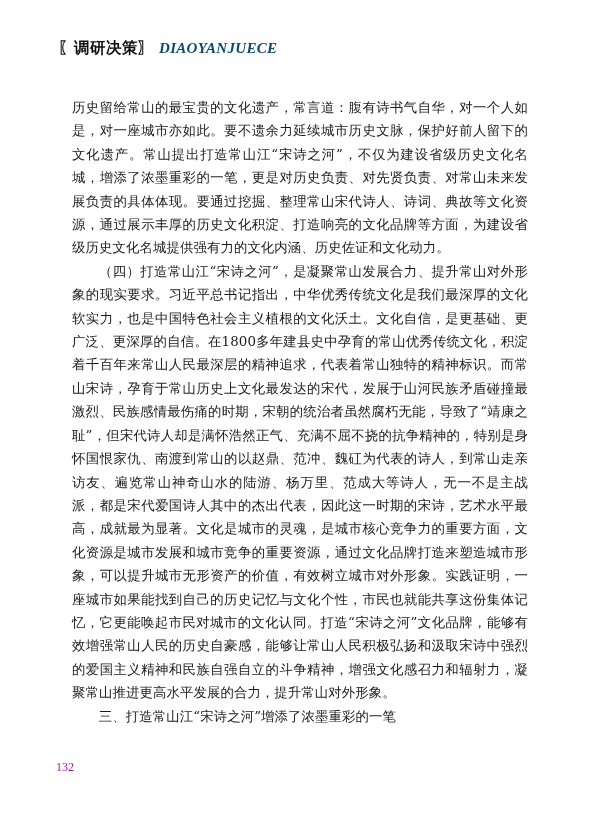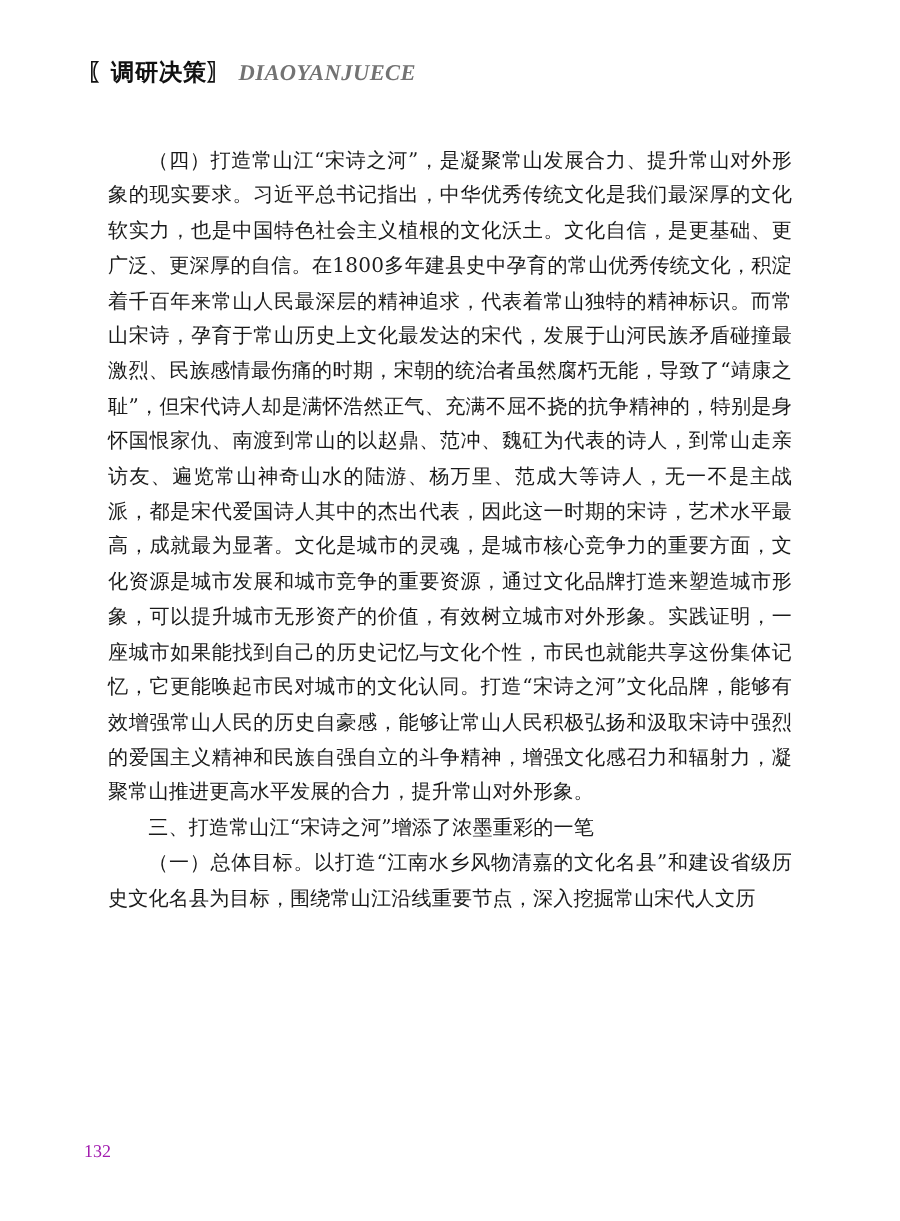--- a/index.html
+++ b/index.html
@@ -39,21 +39,21 @@
     font-size: 15.5px;
     letter-spacing: 0.5px;
     color: #111;
   }
   .header-en {
     font-family: "Liberation Serif", "DejaVu Serif", serif;
     font-weight: bold;
     font-style: italic;
     font-size: 15px;
     letter-spacing: 0.3px;
-    color: #737373;
+    color: #0c4a6e;
     margin-left: 5px;
   }
   .content {
     position: absolute;
     left: 72px;
     top: 96px;
     width: 456px;
   }
   p.para {
     margin: 0;
@@ -81,20 +81,20 @@
 <body>
 
 <div class="page">
 
   <div class="header">
     <span class="header-cn">〖调研决策〗</span>
     <span class="header-en">DIAOYANJUECE</span>
   </div>
 
   <div class="content">
+    <p class="para">历史留给常山的最宝贵的文化遗产，常言道：腹有诗书气自华，对一个人如是，对一座城市亦如此。要不遗余力延续城市历史文脉，保护好前人留下的文化遗产。常山提出打造常山江“宋诗之河”，不仅为建设省级历史文化名城，增添了浓墨重彩的一笔，更是对历史负责、对先贤负责、对常山未来发展负责的具体体现。要通过挖掘、整理常山宋代诗人、诗词、典故等文化资源，通过展示丰厚的历史文化积淀、打造响亮的文化品牌等方面，为建设省级历史文化名城提供强有力的文化内涵、历史佐证和文化动力。</p>
     <p class="para indent">（四）打造常山江“宋诗之河”，是凝聚常山发展合力、提升常山对外形象的现实要求。习近平总书记指出，中华优秀传统文化是我们最深厚的文化软实力，也是中国特色社会主义植根的文化沃土。文化自信，是更基础、更广泛、更深厚的自信。在1800多年建县史中孕育的常山优秀传统文化，积淀着千百年来常山人民最深层的精神追求，代表着常山独特的精神标识。而常山宋诗，孕育于常山历史上文化最发达的宋代，发展于山河民族矛盾碰撞最激烈、民族感情最伤痛的时期，宋朝的统治者虽然腐朽无能，导致了“靖康之耻”，但宋代诗人却是满怀浩然正气、充满不屈不挠的抗争精神的，特别是身怀国恨家仇、南渡到常山的以赵鼎、范冲、魏矼为代表的诗人，到常山走亲访友、遍览常山神奇山水的陆游、杨万里、范成大等诗人，无一不是主战派，都是宋代爱国诗人其中的杰出代表，因此这一时期的宋诗，艺术水平最高，成就最为显著。文化是城市的灵魂，是城市核心竞争力的重要方面，文化资源是城市发展和城市竞争的重要资源，通过文化品牌打造来塑造城市形象，可以提升城市无形资产的价值，有效树立城市对外形象。实践证明，一座城市如果能找到自己的历史记忆与文化个性，市民也就能共享这份集体记忆，它更能唤起市民对城市的文化认同。打造“宋诗之河”文化品牌，能够有效增强常山人民的历史自豪感，能够让常山人民积极弘扬和汲取宋诗中强烈的爱国主义精神和民族自强自立的斗争精神，增强文化感召力和辐射力，凝聚常山推进更高水平发展的合力，提升常山对外形象。</p>
     <p class="para indent">三、打造常山江“宋诗之河”增添了浓墨重彩的一笔</p>
-    <p class="para indent">（一）总体目标。以打造“江南水乡风物清嘉的文化名县”和建设省级历史文化名县为目标，围绕常山江沿线重要节点，深入挖掘常山宋代人文历</p>
   </div>
 
   <div class="footer-page">132</div>
 
 </div>
 
 </body></html>

